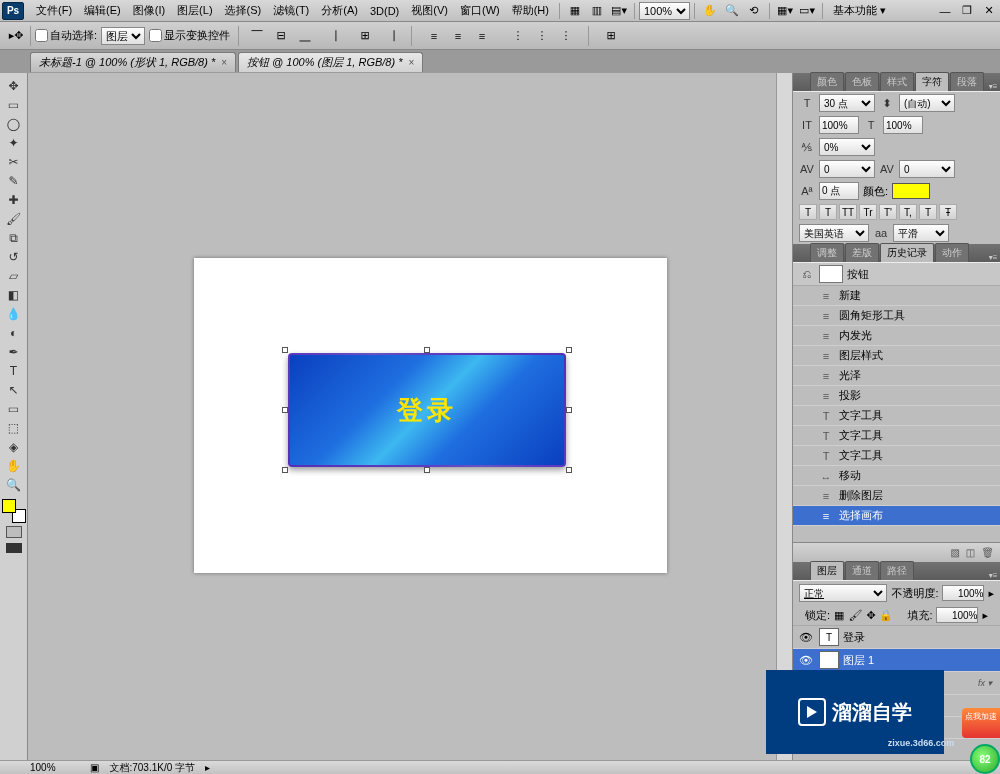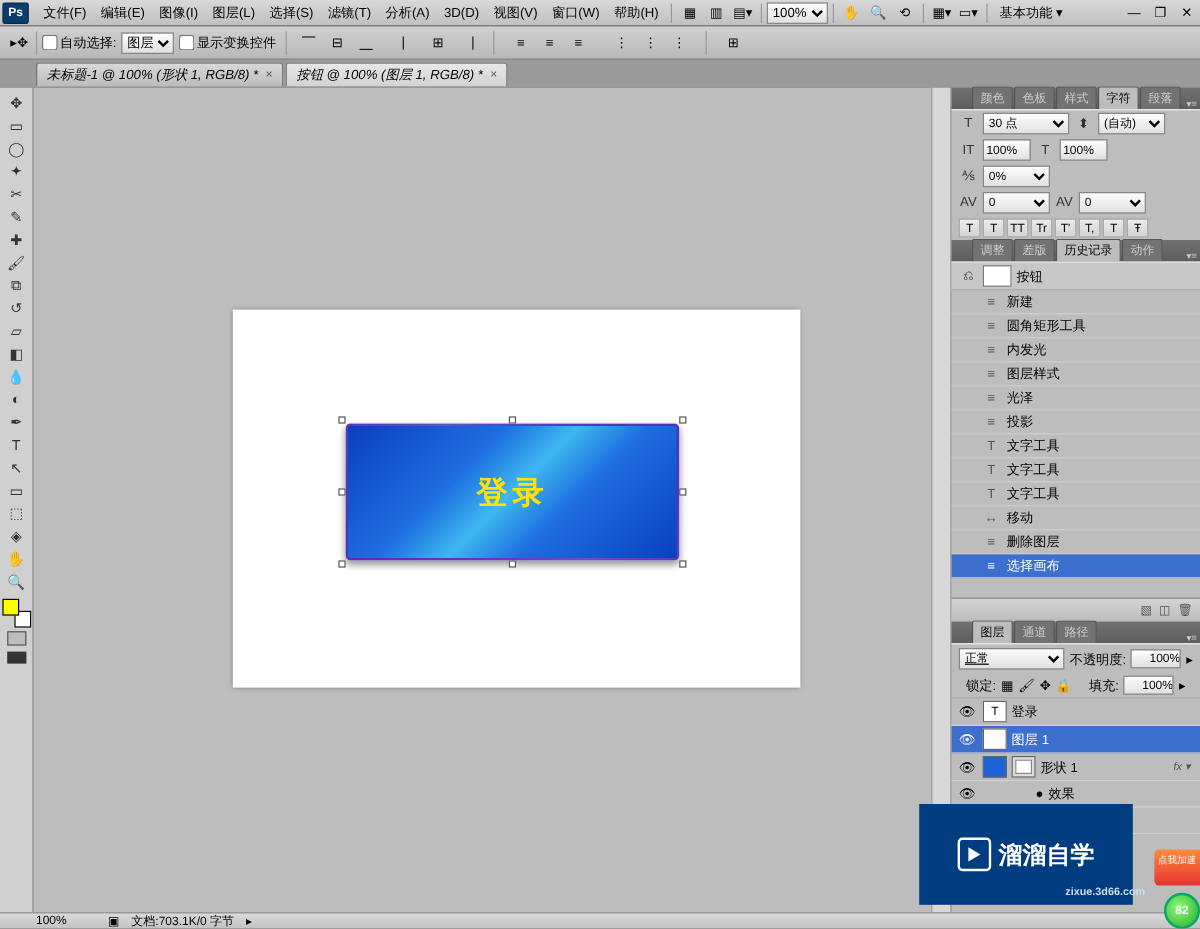--- a/index.html
+++ b/index.html
@@ -222,49 +222,60 @@
       <div class="ptab">颜色</div>
       <div class="ptab">色板</div>
       <div class="ptab">样式</div>
       <div class="ptab active">字符</div>
       <div class="ptab">段落</div>
       <div class="panel-menu">▾≡</div>
     </div>
     <div class="panel-body char-panel">
       <div class="row">
         <span class="icolbl">T</span>
-        <select style="width:72px"><option>30 点</option></select>
+        <select style="width:56px"><option>30 点</option></select>
         <span class="icolbl">⬍</span>
         <select style="width:56px"><option>(自动)</option></select>
       </div>
       <div class="row">
         <span class="icolbl">IT</span>
         <input value="100%" style="">
         <span class="icolbl">T</span>
         <input value="100%" style="">
       </div>
       <div class="row">
         <span class="icolbl">⅍</span>
         <select style="width:56px"><option>0%</option></select>
       </div>
       <div class="row">
         <span class="icolbl">AV</span>
         <select style="width:56px"><option>0</option></select>
         <span class="icolbl">AV</span>
         <select style="width:56px"><option>0</option></select>
+      </div>
+      <div class="row">
+        <span class="icolbl">Aª</span>
+        <input value="0 点" style="">
+        <span>颜色:</span>
+        <div class="color-sw"></div>
       </div>
       <div class="tbtns">
         <div class="tbtn">T</div>
         <div class="tbtn">T</div>
         <div class="tbtn">TT</div>
         <div class="tbtn">Tr</div>
         <div class="tbtn">T'</div>
         <div class="tbtn">T,</div>
         <div class="tbtn">T</div>
         <div class="tbtn">Ŧ</div>
+      </div>
+      <div class="row">
+        <select style="width:70px"><option>美国英语</option></select>
+        <span class="icolbl">aa</span>
+        <select style="width:56px"><option>平滑</option></select>
       </div>
     </div>
 
     <div class="panel-tabs">
       <div class="ptab">调整</div>
       <div class="ptab">差版</div>
       <div class="ptab active">历史记录</div>
       <div class="ptab">动作</div>
       <div class="panel-menu">▾≡</div>
     </div>

